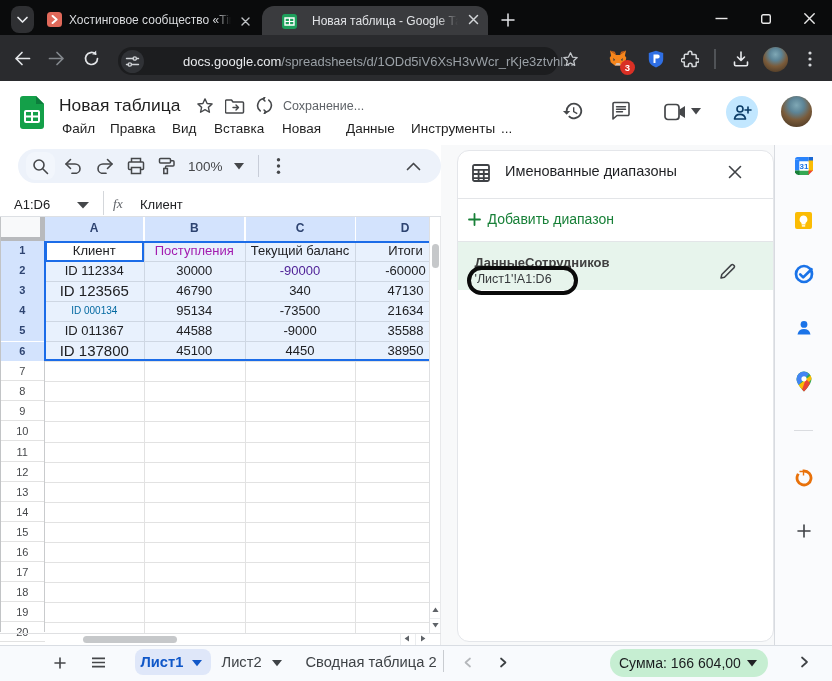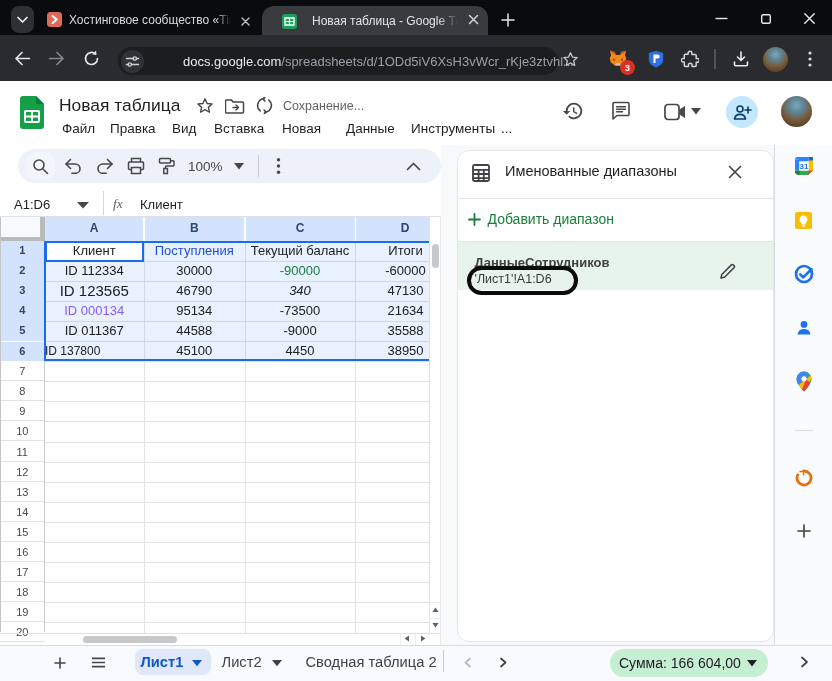--- a/index.html
+++ b/index.html
@@ -267,40 +267,40 @@
     <div class="abs" style="left:0;top:365.2px;width:44.5px;height:20.1px;border-bottom:1px solid #e2e2e2;color:#45474a;font-size:11px;text-align:center;line-height:20.1px;">18</div>
     <div class="abs" style="left:0;top:385.3px;width:44.5px;height:20.1px;border-bottom:1px solid #e2e2e2;color:#45474a;font-size:11px;text-align:center;line-height:20.1px;">19</div>
     <div class="abs" style="left:0;top:405.4px;width:44.5px;height:20.1px;border-bottom:1px solid #e2e2e2;color:#45474a;font-size:11px;text-align:center;line-height:20.1px;">20</div>
     <div class="abs" style="left:43.5px;top:144.1px;width:1px;height:271.4px;background:#c9cbcd;"></div>
     <div class="abs" style="left:45px;top:24px;width:383.5px;height:119.6px;background:rgba(26,115,232,0.10);"></div>
     <div class="abs" style="left:44.5px;top:23.5px;width:99.5px;height:21.1px;background:#fff;border:2px solid #1b6ce8;"></div>
     <div class="abs" style="left:44.5px;top:23.5px;width:384px;height:2px;background:#1b6ce8;"></div>
     <div class="abs" style="left:44px;top:23.5px;width:2px;height:120.1px;background:#1b6ce8;"></div>
     <div class="abs" style="left:44px;top:142.1px;width:384.5px;height:2px;background:#1b6ce8;"></div>
     <div class="abs" style="left:45px;top:23.5px;width:98.5px;height:20.1px;color:#202124;font-size:13px;text-align:center;line-height:20.6px;white-space:nowrap;">Клиент</div>
-    <div class="abs" style="left:144px;top:23.5px;width:100.5px;height:20.1px;color:#1d4ed8;font-size:13px;text-align:center;line-height:20.6px;white-space:nowrap;">Поступления</div>
+    <div class="abs" style="left:144px;top:23.5px;width:100.5px;height:20.1px;color:#a21caf;font-size:13px;text-align:center;line-height:20.6px;white-space:nowrap;">Поступления</div>
     <div class="abs" style="left:245px;top:23.5px;width:110px;height:20.1px;color:#202124;font-size:13px;text-align:center;line-height:20.6px;white-space:nowrap;">Текущий баланс</div>
     <div class="abs" style="left:356px;top:23.5px;width:99px;height:20.1px;color:#202124;font-size:13px;text-align:center;line-height:20.6px;white-space:nowrap;">Итоги</div>
     <div class="abs" style="left:45px;top:43.6px;width:98.5px;height:20.1px;color:#202124;font-size:13px;text-align:center;line-height:20.6px;white-space:nowrap;">ID 112334</div>
     <div class="abs" style="left:144px;top:43.6px;width:100.5px;height:20.1px;color:#202124;font-size:13px;text-align:center;line-height:20.6px;white-space:nowrap;">30000</div>
-    <div class="abs" style="left:245px;top:43.6px;width:110px;height:20.1px;color:#15803d;font-size:13px;text-align:center;line-height:20.6px;white-space:nowrap;">-90000</div>
+    <div class="abs" style="left:245px;top:43.6px;width:110px;height:20.1px;color:#4c1d95;font-size:13px;text-align:center;line-height:20.6px;white-space:nowrap;">-90000</div>
     <div class="abs" style="left:356px;top:43.6px;width:99px;height:20.1px;color:#202124;font-size:13px;text-align:center;line-height:20.6px;white-space:nowrap;">-60000</div>
     <div class="abs" style="left:45px;top:63.7px;width:98.5px;height:20.1px;color:#202124;font-size:15px;text-align:center;line-height:20.6px;white-space:nowrap;">ID 123565</div>
     <div class="abs" style="left:144px;top:63.7px;width:100.5px;height:20.1px;color:#202124;font-size:13px;text-align:center;line-height:20.6px;white-space:nowrap;">46790</div>
-    <div class="abs" style="left:245px;top:63.7px;width:110px;height:20.1px;color:#202124;font-size:13px;text-align:center;line-height:20.6px;white-space:nowrap;font-style:italic;">340</div>
+    <div class="abs" style="left:245px;top:63.7px;width:110px;height:20.1px;color:#202124;font-size:13px;text-align:center;line-height:20.6px;white-space:nowrap;">340</div>
     <div class="abs" style="left:356px;top:63.7px;width:99px;height:20.1px;color:#202124;font-size:13px;text-align:center;line-height:20.6px;white-space:nowrap;">47130</div>
-    <div class="abs" style="left:45px;top:83.8px;width:98.5px;height:20.1px;color:#8b5cf6;font-size:13px;text-align:center;line-height:20.6px;white-space:nowrap;">ID 000134</div>
+    <div class="abs" style="left:45px;top:83.8px;width:98.5px;height:20.1px;color:#0369a1;font-size:10px;text-align:center;line-height:20.6px;white-space:nowrap;">ID 000134</div>
     <div class="abs" style="left:144px;top:83.8px;width:100.5px;height:20.1px;color:#202124;font-size:13px;text-align:center;line-height:20.6px;white-space:nowrap;">95134</div>
     <div class="abs" style="left:245px;top:83.8px;width:110px;height:20.1px;color:#202124;font-size:13px;text-align:center;line-height:20.6px;white-space:nowrap;">-73500</div>
     <div class="abs" style="left:356px;top:83.8px;width:99px;height:20.1px;color:#202124;font-size:13px;text-align:center;line-height:20.6px;white-space:nowrap;">21634</div>
     <div class="abs" style="left:45px;top:103.9px;width:98.5px;height:20.1px;color:#202124;font-size:13px;text-align:center;line-height:20.6px;white-space:nowrap;">ID 011367</div>
     <div class="abs" style="left:144px;top:103.9px;width:100.5px;height:20.1px;color:#202124;font-size:13px;text-align:center;line-height:20.6px;white-space:nowrap;">44588</div>
     <div class="abs" style="left:245px;top:103.9px;width:110px;height:20.1px;color:#202124;font-size:13px;text-align:center;line-height:20.6px;white-space:nowrap;">-9000</div>
     <div class="abs" style="left:356px;top:103.9px;width:99px;height:20.1px;color:#202124;font-size:13px;text-align:center;line-height:20.6px;white-space:nowrap;">35588</div>
-    <div class="abs" style="left:45px;top:124.0px;width:98.5px;height:20.1px;color:#202124;font-size:12px;text-align:left;line-height:20.6px;white-space:nowrap;">ID 137800</div>
+    <div class="abs" style="left:45px;top:124.0px;width:98.5px;height:20.1px;color:#202124;font-size:15px;text-align:center;line-height:20.6px;white-space:nowrap;">ID 137800</div>
     <div class="abs" style="left:144px;top:124.0px;width:100.5px;height:20.1px;color:#202124;font-size:13px;text-align:center;line-height:20.6px;white-space:nowrap;">45100</div>
     <div class="abs" style="left:245px;top:124.0px;width:110px;height:20.1px;color:#202124;font-size:13px;text-align:center;line-height:20.6px;white-space:nowrap;">4450</div>
     <div class="abs" style="left:356px;top:124.0px;width:99px;height:20.1px;color:#202124;font-size:13px;text-align:center;line-height:20.6px;white-space:nowrap;">38950</div>
     <div class="abs" style="left:431.5px;top:26.5px;width:7px;height:24px;border-radius:3.5px;background:#c6c8ca;"></div>
     <div class="abs" style="left:429.5px;top:384.5px;width:11px;height:1px;background:#ebedef;"></div>
     <div class="abs" style="left:429.5px;top:400.5px;width:11px;height:1px;background:#ebedef;"></div>
     <svg class="abs" style="left:431.5px;top:389.5px;" width="7" height="6" viewBox="0 0 7 6">
         <path d="M3.5 .6L6.6 5H.4z" fill="#5f6368"></path>
       </svg>
     <svg class="abs" style="left:431.5px;top:405px;" width="7" height="6" viewBox="0 0 7 6">

